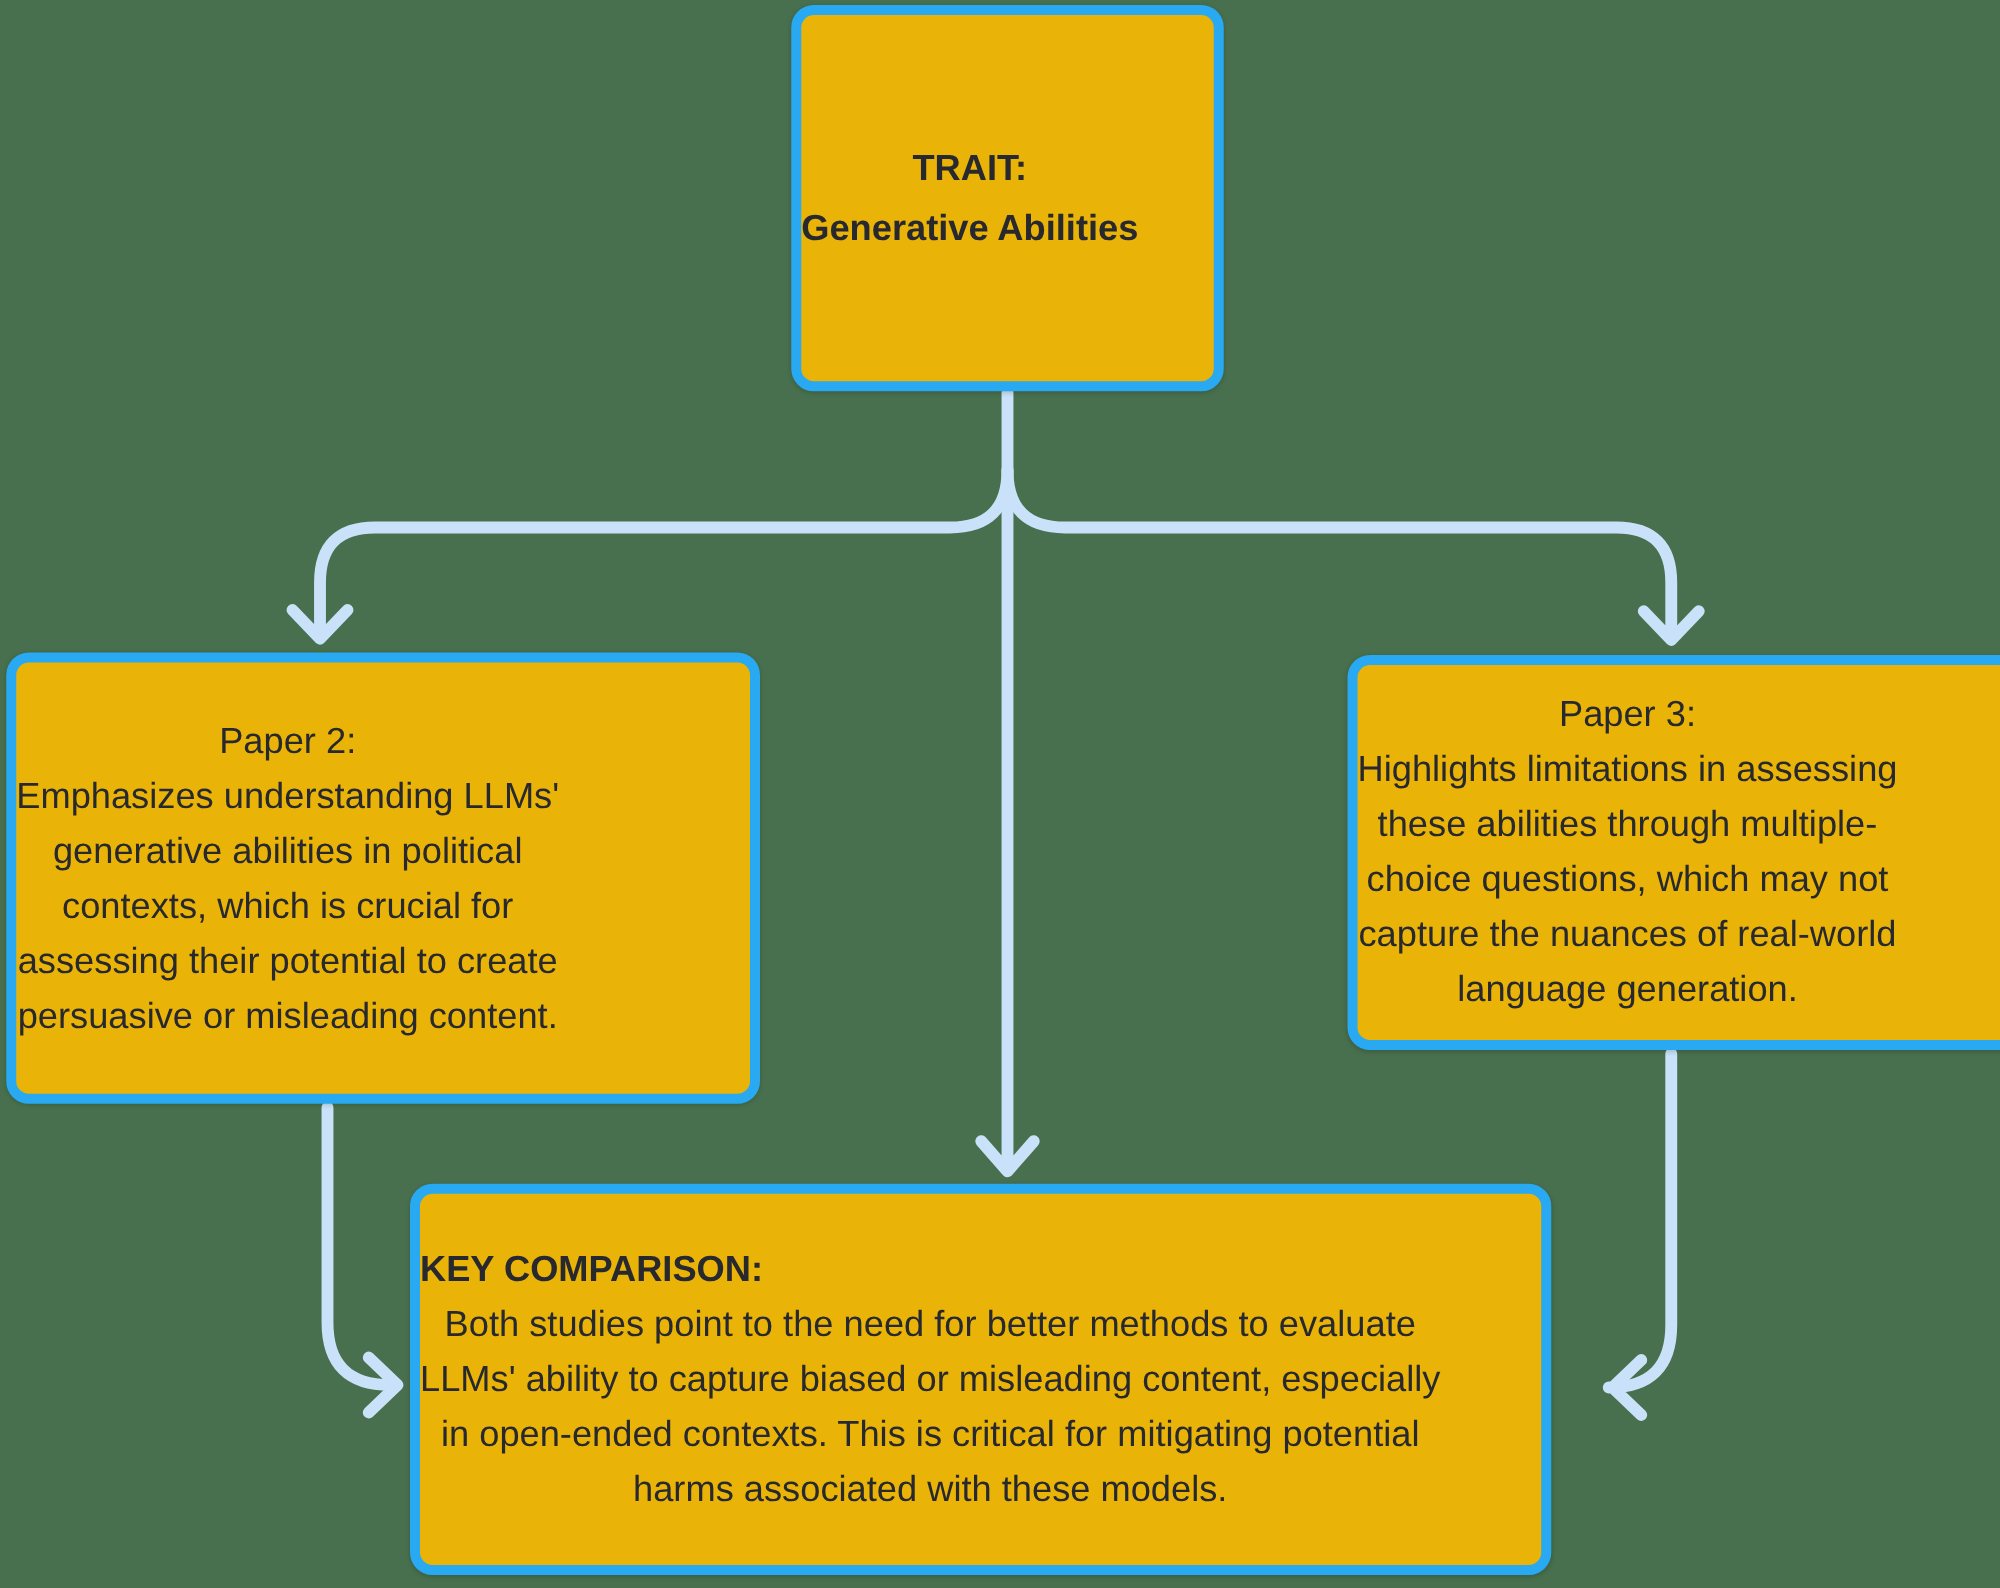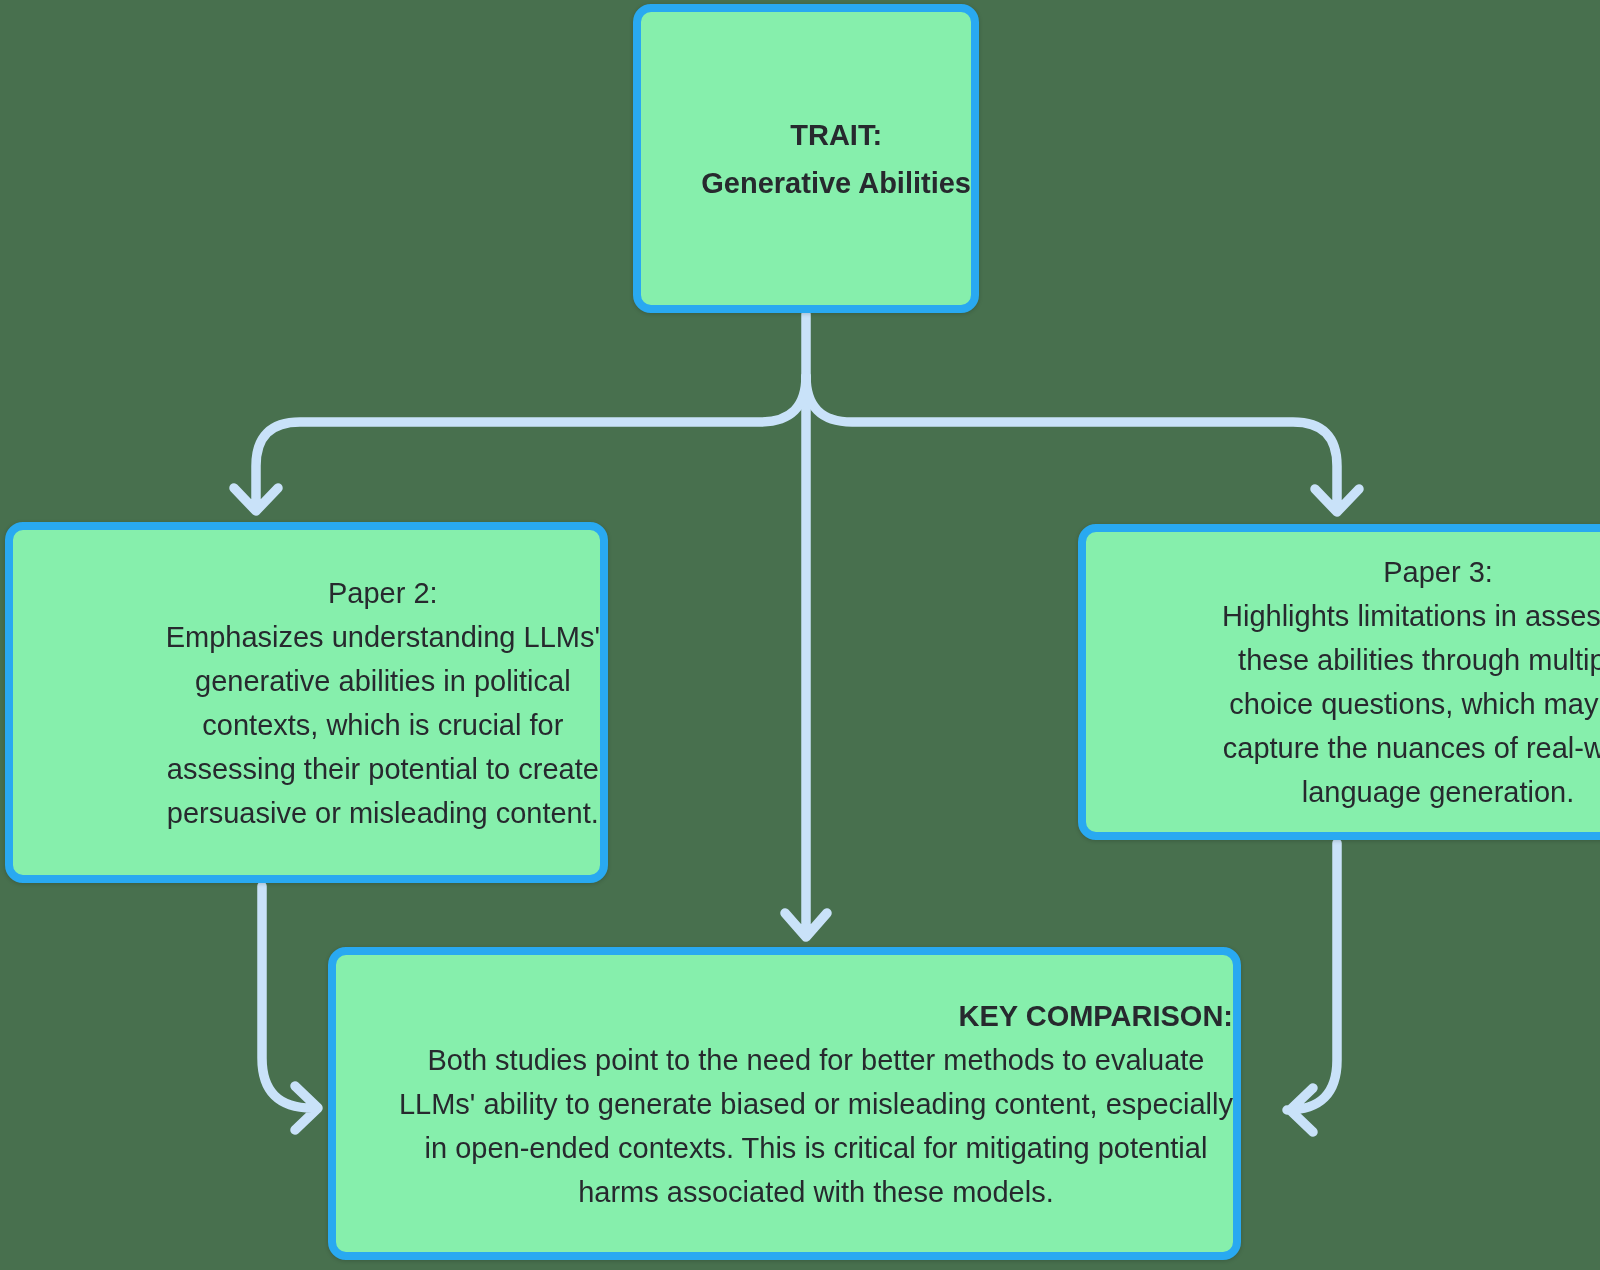--- a/index.html
+++ b/index.html
@@ -25,28 +25,28 @@
   .connectors path {
     fill: none;
     stroke: #C9E2F9;
     stroke-width: 9.5;
     stroke-linecap: round;
     stroke-linejoin: round;
   }
   .node {
     position: absolute;
     box-sizing: border-box;
-    background: #86efac;
+    background: #eab308;
     border: 8px solid #29A9F1;
     border-radius: 18px;
     color: #27292E;
     display: flex;
     flex-direction: column;
     justify-content: center;
-    align-items: flex-end;
+    align-items: flex-start;
     text-align: center;
     box-shadow: 0 1px 4px rgba(0,0,0,0.18);
   }
   .node-text {
     white-space: pre-line;
     font-size: 29px;
     line-height: 44px;
   }
   .node-title-bold {
     white-space: pre-line;
@@ -97,18 +97,18 @@
 Highlights limitations in assessing
 these abilities through multiple-
 choice questions, which may not
 capture the nuances of real-world
 language generation.</div>
   </div>
 
   <div class="node" id="node-comparison">
     <div class="node-title-bold">KEY COMPARISON:</div>
     <div class="node-text">Both studies point to the need for better methods to evaluate
-LLMs' ability to generate biased or misleading content, especially
+LLMs' ability to capture biased or misleading content, especially
 in open-ended contexts. This is critical for mitigating potential
 harms associated with these models.</div>
   </div>
 
 </div>
 
 </body></html>

